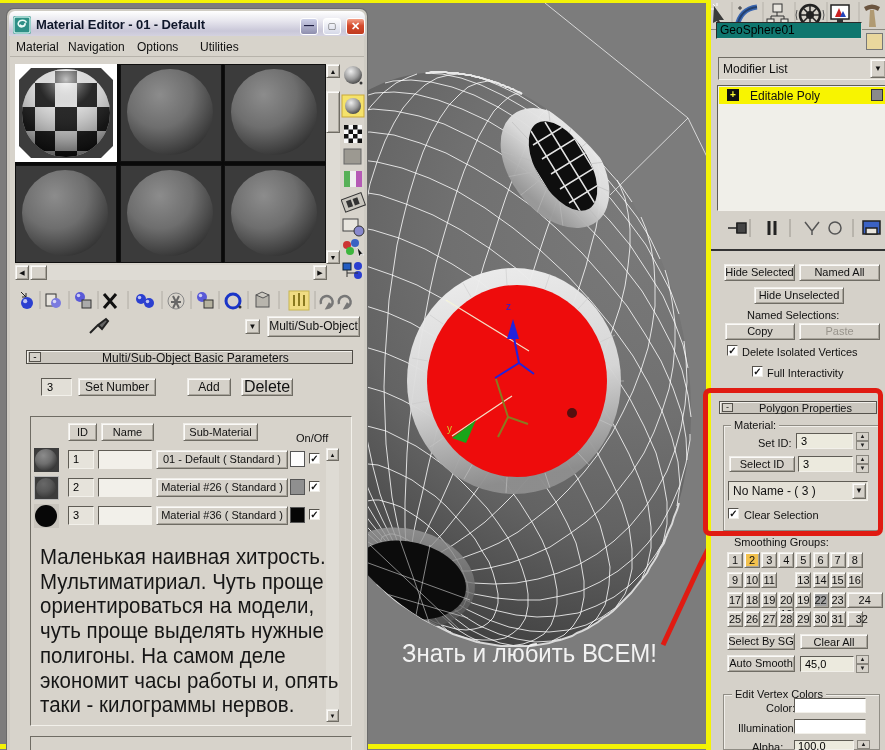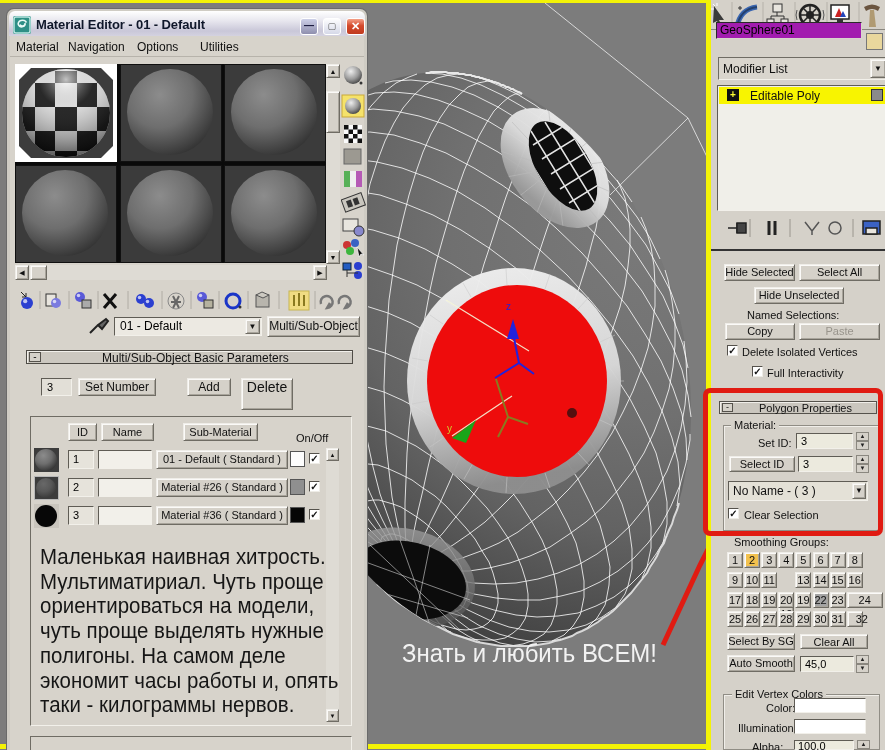--- a/index.html
+++ b/index.html
@@ -138,21 +138,21 @@
    <path d="M124 17 L128 8 L132 17 Z" fill="#cc2222"></path>
         <path d="M129 17 L132 11 L135 17 Z" fill="#2244bb"></path>
    <rect x="126" y="19" width="6" height="3" fill="#333"></rect>
         <rect x="123" y="22" width="12" height="2" fill="#333"></rect>
 
    <path d="M153 7 Q161 2 169 7 L167 11 Q161 7 155 11 Z" fill="#6b5540"></path>
    <path d="M159 10 L163 10 L165 27 L158 27 Z" fill="#b09a72"></path>
   </svg>
  </div>
 
- <div class="sunk" style="left:5px;top:22px;width:146px;height:17px;background:#a21caf;border-color:#2a2a2a #d8d5cd #d8d5cd #2a2a2a;font-size:12px;line-height:15px;padding-left:3px;">GeoSphere01</div>
+ <div class="sunk" style="left:5px;top:22px;width:146px;height:17px;background:#0f766e;border-color:#2a2a2a #d8d5cd #d8d5cd #2a2a2a;font-size:12px;line-height:15px;padding-left:3px;">GeoSphere01</div>
  <div class="ab" style="left:155px;top:33px;width:17px;height:17px;background:#e9d79d;border:1px solid #777;"></div>
 
  <div class="sunk" style="left:7px;top:57px;width:170px;height:23px;background:#d9d5cd;border-color:#6f6c64 #f2f0ea #f2f0ea #6f6c64;"></div>
  <div class="lbl" style="left:12px;top:62px;font-size:12px;">Modifier List</div>
  <div class="btn" style="left:159px;top:59px;width:16px;height:19px;line-height:17px;font-size:8px;">▼</div>
 
  <div class="ab" style="left:6px;top:85px;width:171px;height:126px;background:#f0efe9;border:1px solid;border-color:#5f5c55 #f2f0ea #f2f0ea #5f5c55;">
   <div class="ab" style="left:1px;top:1px;width:167px;height:17px;background:#f8f400;"></div>
   <div class="ab" style="left:9px;top:3px;width:12px;height:12px;background:#111;color:#ff3;font-size:10px;line-height:11px;text-align:center;font-weight:bold;">+</div>
   <div class="lbl" style="left:32px;top:3px;font-size:12px;">Editable Poly</div>
@@ -169,21 +169,21 @@
    <path d="M88 5 L95 14 L102 5 M95 14 L95 18" stroke="#555"></path>
    <circle cx="118" cy="11" r="6" stroke="#555"></circle>
    <line x1="136" y1="2" x2="136" y2="20" stroke="#9a968e" stroke-width="1"></line>
    <rect x="146" y="4" width="17" height="13" fill="#3b62c4" stroke="#222"></rect>
    <rect x="149" y="11" width="11" height="6" fill="#e8e5de" stroke="#222"></rect>
   </g>
  </svg>
  <div class="ab" style="left:0;top:249px;width:174px;height:2px;background:#333;"></div>
 
  <div class="btn" style="left:13px;top:264px;width:71px;height:17px;">Hide Selected</div>
- <div class="btn" style="left:88px;top:264px;width:81px;height:17px;">Select All</div>
+ <div class="btn" style="left:88px;top:264px;width:81px;height:17px;">Named All</div>
  <div class="btn" style="left:43px;top:287px;width:90px;height:17px;">Hide Unselected</div>
  <div class="lbl" style="left:16px;top:309px;padding-left:20px;">Named Selections:</div>
  <div class="btn" style="left:14px;top:323px;width:70px;height:17px;">Copy</div>
  <div class="btn" style="left:88px;top:323px;width:81px;height:17px;color:#98948c;">Paste</div>
  <div class="cb" style="left:16px;top:345px;">✓</div>
  <div class="lbl" style="left:31px;top:346px;">Delete Isolated Vertices</div>
  <div class="cb" style="left:41px;top:366px;">✓</div>
  <div class="lbl" style="left:56px;top:367px;">Full Interactivity</div>
 
  <div class="ab" style="left:8px;top:401px;width:158px;height:13px;background:#cac6be;border:1px solid #55524c;box-shadow:inset 1px 1px 0 #f0eee9;"></div>
@@ -422,31 +422,30 @@
         <line x1="181" y1="3" x2="181" y2="21" stroke="#b0aca4"></line>
         <line x1="209" y1="3" x2="209" y2="21" stroke="#b0aca4"></line>
         <line x1="238" y1="3" x2="238" y2="21" stroke="#b0aca4"></line>
         <line x1="269" y1="3" x2="269" y2="21" stroke="#b0aca4"></line>
         <line x1="305" y1="3" x2="305" y2="21" stroke="#b0aca4"></line>
       </svg></div>
 
  <svg class="ab" style="left:78px;top:305px" width="22" height="18" viewBox="0 0 22 18">
   <path d="M2 16 L10 8 M10 8 l8 -6 l2 2 l-6 8 Z" stroke="#222" stroke-width="2" fill="#666"></path>
  </svg>
- <div class="sunk" style="left:104px;top:305px;width:148px;height:19px;background:#ece9e2;font-size:12px;line-height:17px;padding-left:5px;">01 - Default</div>
  <div class="btn" style="left:235px;top:307px;width:15px;height:15px;line-height:13px;font-size:8px;">▼</div>
  <div class="btn" style="left:257px;top:304px;width:93px;height:21px;line-height:19px;font-size:12px;">Multi/Sub-Object</div>
 
  <div class="ab" style="left:16px;top:338px;width:327px;height:14px;background:#ccc8c0;border:1px solid #4f4c46;box-shadow:inset 1px 1px 0 #f2f0eb;"></div>
  <div class="ab" style="left:19px;top:340px;width:12px;height:10px;background:#d5d1c9;border:1px solid #55524c;font-size:10px;line-height:8px;text-align:center;color:#111;">-</div>
  <div class="lbl" style="left:92px;top:339px;font-size:12px;text-align:right;">Multi/Sub-Object Basic Parameters</div>
  <div class="sunk" style="left:31px;top:366px;width:31px;height:18px;background:#e2dfd7;font-size:11px;line-height:16px;padding-left:5px;">3</div>
  <div class="btn" style="left:68px;top:366px;width:78px;height:18px;line-height:16px;font-size:12px;">Set Number</div>
  <div class="btn" style="left:177px;top:366px;width:44px;height:18px;line-height:16px;font-size:12px;">Add</div>
- <div class="btn" style="left:231px;top:366px;width:52px;height:32px;line-height:16px;font-size:14px;">Delete</div>
+ <div class="btn" style="left:231px;top:366px;width:52px;height:18px;line-height:16px;font-size:16px;">Delete</div>
 
  <div class="ab" style="left:20px;top:404px;width:322px;height:310px;border:1px solid;border-color:#6f6c64 #f2f0ea #f2f0ea #6f6c64;"></div>
 
  <div class="btn" style="left:58px;top:411px;width:29px;height:18px;line-height:16px;">ID</div>
  <div class="btn" style="left:91px;top:411px;width:53px;height:18px;line-height:16px;">Name</div>
  <div class="btn" style="left:173px;top:411px;width:75px;height:18px;line-height:16px;">Sub-Material</div>
  <div class="lbl" style="left:286px;top:420px;">On/Off</div>
  <div class="ab" id="rows" style="left:0;top:0;">
       <div class="ab" style="left:24px;top:436px;width:25px;height:24px;background:#3c3c3c;"><svg width="25" height="24">
           <circle cx="12" cy="12" r="11" fill="url(#gsph)"></circle>

